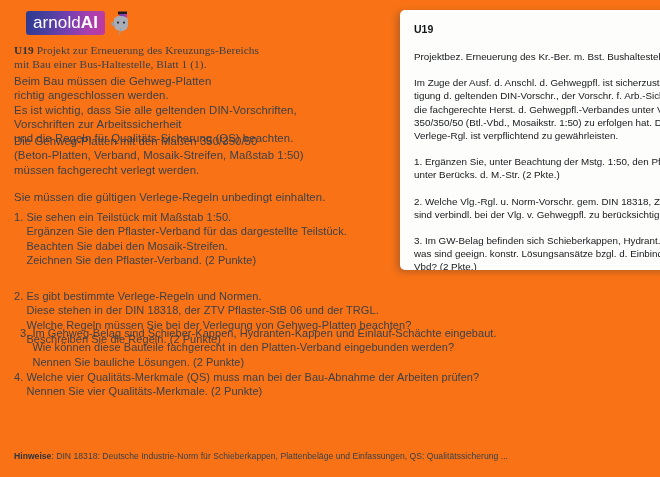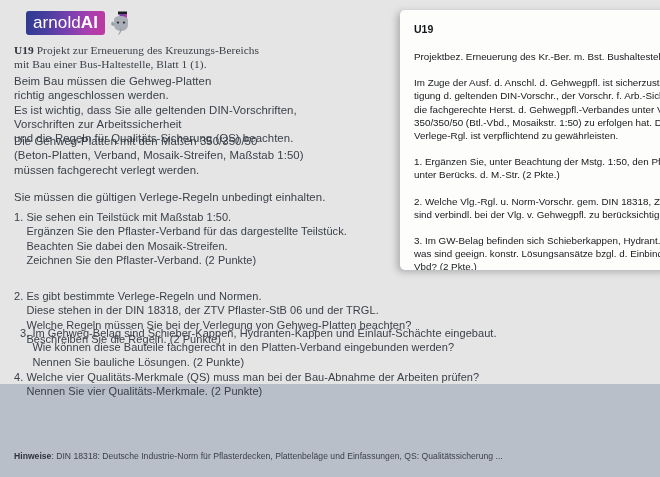--- a/index.html
+++ b/index.html
@@ -13,22 +13,22 @@
     overflow: hidden;
     background: #b9bfc9;
     font-family: "Liberation Sans", sans-serif;
     position: relative;
   }
 
   
   #canvas {
     position: relative;
     width: 660px;
-    height: 384px;
-    background: #e5e5e5;
+    height: 477px;
+    background: #f97316;
   }
 
   
   #left-panel {
     position: absolute;
     left: 0;
     top: 0;
     width: 660px;
     height: 477px;
     padding: 0;
@@ -186,21 +186,21 @@
     <div class="qitem" id="q2">2. Es gibt bestimmte Verlege-Regeln und Normen.
     Diese stehen in der DIN 18318, der ZTV Pflaster-StB 06 und der TRGL.
     Welche Regeln müssen Sie bei der Verlegung von Gehweg-Platten beachten?
     Beschreiben Sie die Regeln. (2 Punkte)</div>
     <div class="qitem" id="q3">3. Im Gehweg-Belag sind Schieber-Kappen, Hydranten-Kappen und Einlauf-Schächte eingebaut.
     Wie können diese Bauteile fachgerecht in den Platten-Verband eingebunden werden?
     Nennen Sie bauliche Lösungen. (2 Punkte)</div>
     <div class="qitem" id="q4">4. Welche vier Qualitäts-Merkmale (QS) muss man bei der Bau-Abnahme der Arbeiten prüfen?
     Nennen Sie vier Qualitäts-Merkmale. (2 Punkte)</div>
 
-    <div id="footnote"><b>Hinweise</b><span>: DIN 18318: Deutsche Industrie-Norm für Pflasterdecken, Plattenbeläge und Einfassungen, QS: Qualitätssicherung ...</span></div>
+    <div id="footnote"><b>Hinweise</b><span>: DIN 18318: Deutsche Industrie-Norm für Schieberkappen, Plattenbeläge und Einfassungen, QS: Qualitätssicherung ...</span></div>
 
   </div>
 
   <div id="right-card">
     <div class="rc-title">U19</div>
     <div class="rc-tx">Projektbez. Erneuerung des Kr.-Ber. m. Bst. Bushaltestelle</div>
     <div class="rc-tx">Im Zuge der Ausf. d. Anschl. d. Gehwegpfl. ist sicherzuste
 tigung d. geltenden DIN-Vorschr., der Vorschr. f. Arb.-Sich.
 die fachgerechte Herst. d. Gehwegpfl.-Verbandes unter Ve
 350/350/50 (Btl.-Vbd., Mosaikstr. 1:50) zu erfolgen hat. Die

